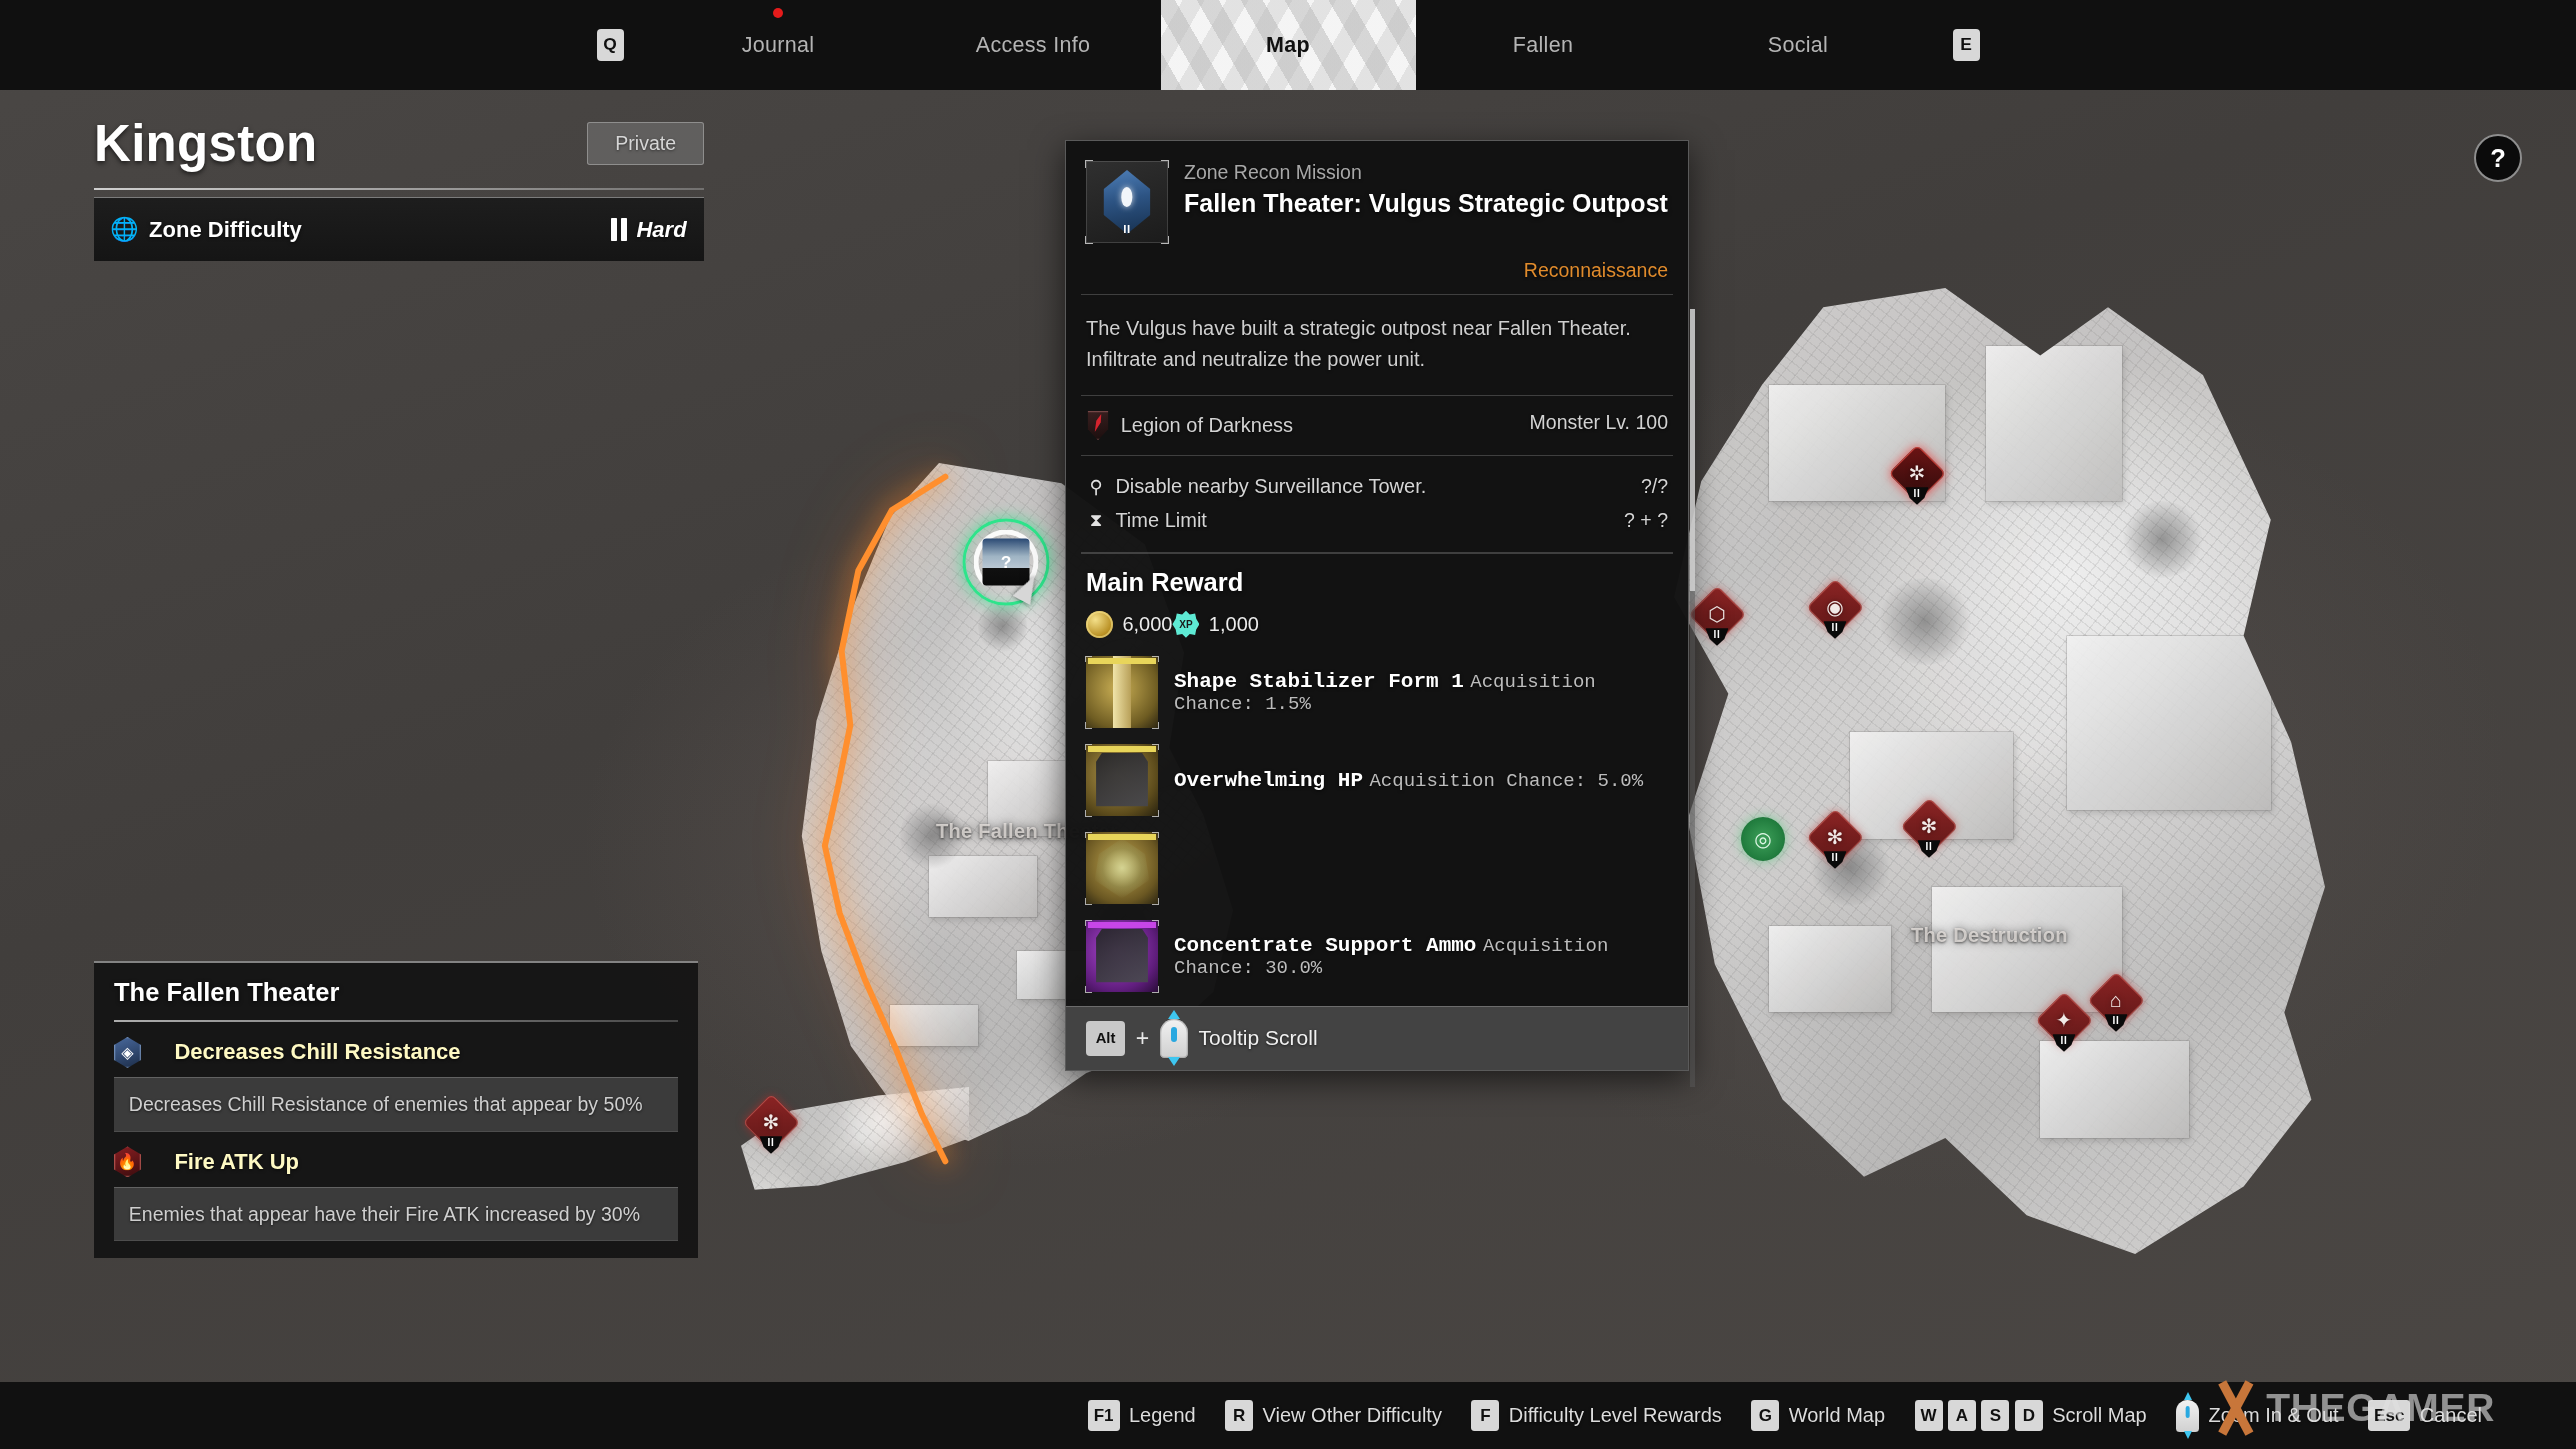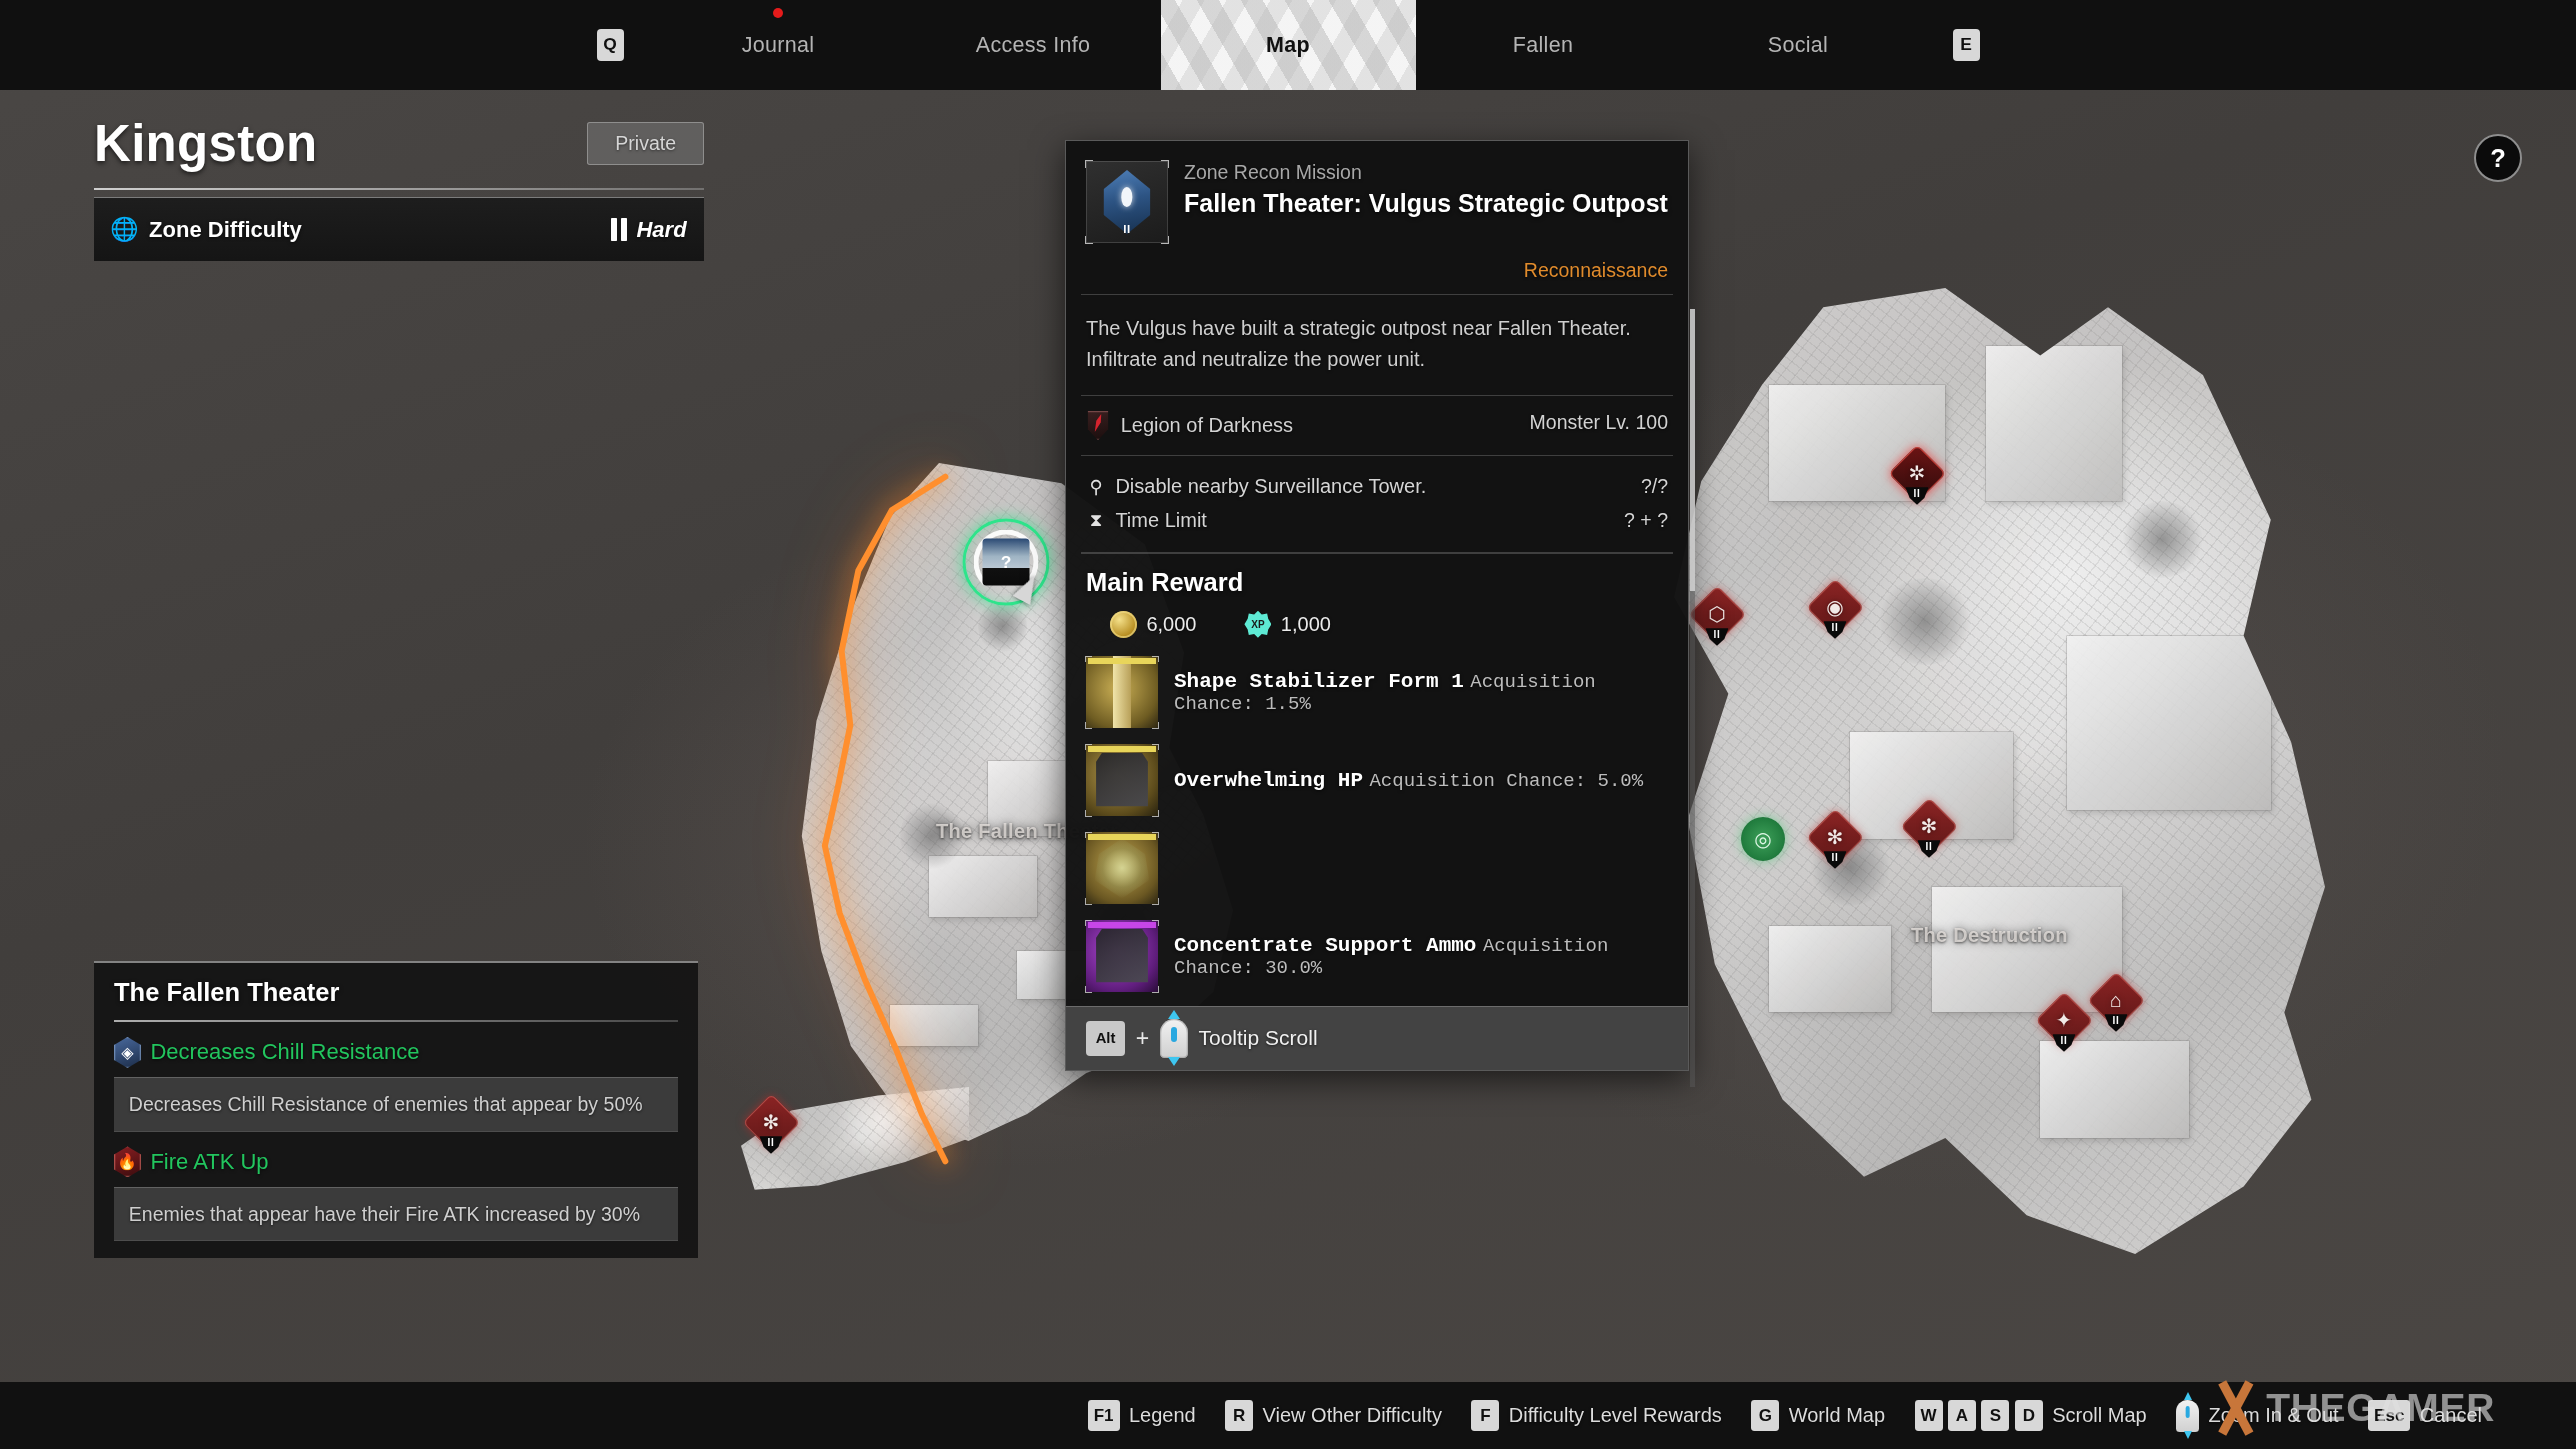--- a/index.html
+++ b/index.html
@@ -245,21 +245,21 @@
   .eff-icon .hex {
     position: absolute; inset: 0;
     clip-path: polygon(50% 0, 100% 26%, 100% 74%, 50% 100%, 0 74%, 0 26%);
   }
   .eff-icon.chill .hex { background: linear-gradient(160deg, #4a6a9e, #1b2c48); box-shadow: inset 0 0 0 1.3px rgba(160,190,230,0.5); }
   .eff-icon.fire .hex  { background: linear-gradient(160deg, #8c1f22, #3a0c0e); box-shadow: inset 0 0 0 1.3px rgba(235,130,120,0.5); }
   .eff-icon .mark {
     position: absolute; inset: 0; display: flex; align-items: center; justify-content: center;
     font-size: 16px; color: #fff;
   }
-  .effect-name { color: #22c55e; font-size: 22px; font-weight: 400; text-shadow: 0 1.3px 3.4px rgba(0,0,0,0.7); }
+  .effect-name { color: #fef9c3; font-size: 22px; font-weight: 700; text-shadow: 0 1.3px 3.4px rgba(0,0,0,0.7); margin-left: 24px; }
   .effect-desc {
     margin-top: 9.4px;
     background: rgba(72,72,72,0.75);
     border-top: 0.7px solid rgba(170,170,170,0.35);
     border-bottom: 0.7px solid rgba(120,120,120,0.3);
     padding: 12px 14.8px;
     color: #cfcfcf; font-size: 19.5px; line-height: 1.45;
     text-shadow: 0 1.3px 2.7px rgba(0,0,0,0.6);
   }
 
@@ -327,21 +327,21 @@
   }
   #tt-faction-name { color: #d3d3d3; font-size: 20px; text-shadow: 0 1.3px 2.7px rgba(0,0,0,0.6); }
   #tt-monster-lv { color: #d3d3d3; font-size: 19.5px; text-shadow: 0 1.3px 2.7px rgba(0,0,0,0.6); }
   #tt-objectives { padding: 13.4px 20px 14.8px 20px; }
   .obj-row { display: flex; align-items: center; justify-content: space-between; padding: 5.4px 0; }
   .obj-left { display: flex; align-items: center; gap: 9.4px; }
   .obj-icon { width: 20px; height: 23px; display: flex; align-items: center; justify-content: center; color: #e2e2e2; font-size: 18px; flex: none; }
   .obj-text { color: #d5d5d5; font-size: 20px; text-shadow: 0 1.3px 2.7px rgba(0,0,0,0.6); }
   .obj-val { color: #d5d5d5; font-size: 19.5px; text-shadow: 0 1.3px 2.7px rgba(0,0,0,0.6); }
   #tt-reward-head { padding: 14.8px 20px 4px 20px; color: #fff; font-size: 25.5px; font-weight: 700; text-shadow: 0 1.3px 4px rgba(0,0,0,0.7); }
-  #tt-currency { display: flex; align-items: flex-end; gap: 48px; padding: 9.4px 20px 6.7px 20px; margin-left: 24px; }
+  #tt-currency { display: flex; align-items: flex-end; padding: 9.4px 20px 6.7px 20px; }
   .cur { display: flex; align-items: center; gap: 9.4px; }
   .cur-gold {
     width: 27px; height: 27px; border-radius: 50%;
     background: radial-gradient(circle at 35% 32%, #f4e08a, #b99024 65%, #7d5f12);
     box-shadow: inset 0 0 0 2px rgba(245,225,140,0.6);
   }
   .cur-xp {
     width: 27px; height: 27px; flex: none;
     background: #5eead4;
     clip-path: polygon(50% 0%, 64% 14%, 84% 10%, 88% 30%, 100% 50%, 88% 70%, 84% 90%, 64% 86%, 50% 100%, 36% 86%, 16% 90%, 12% 70%, 0% 50%, 12% 30%, 16% 10%, 36% 14%);

